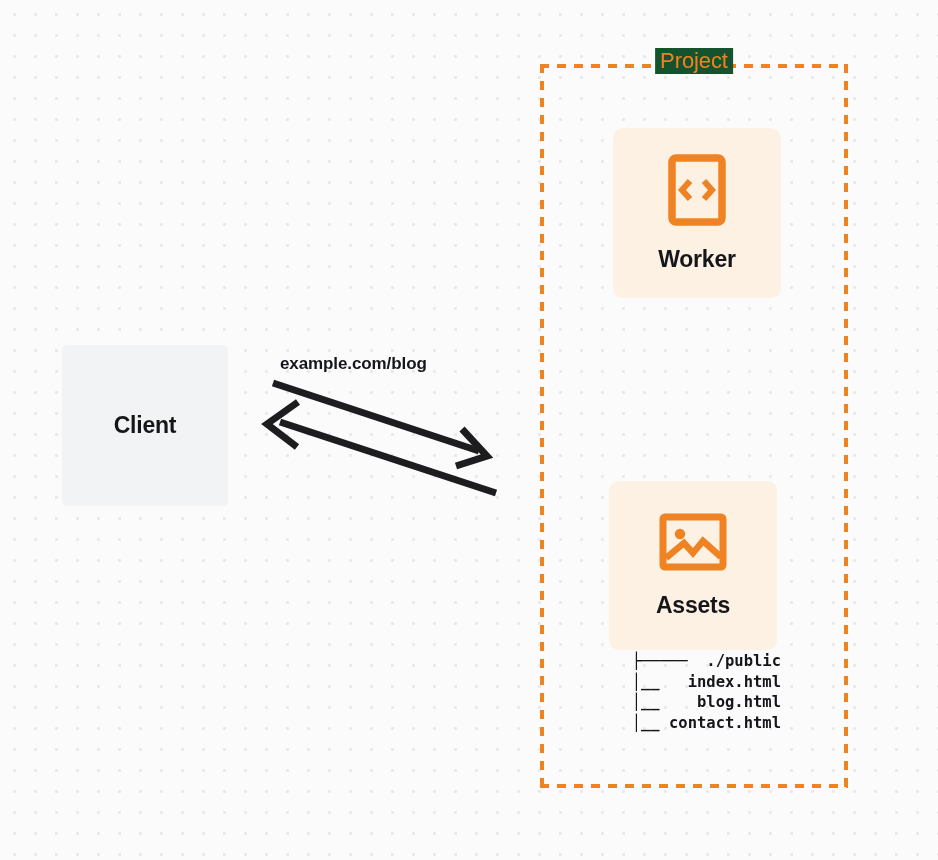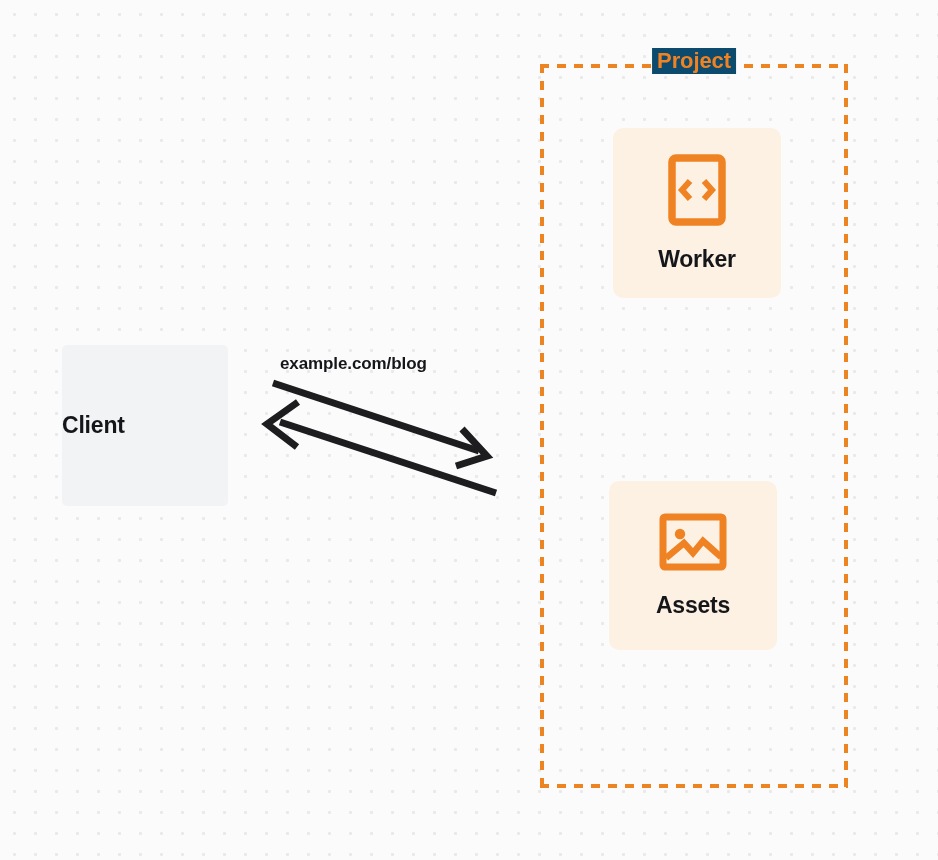--- a/index.html
+++ b/index.html
@@ -28,21 +28,21 @@
   #client-node {
     position: absolute;
     left: 62px;
     top: 345px;
     width: 166px;
     height: 161px;
     background: #f2f3f5;
     border-radius: 5px;
     display: flex;
     align-items: center;
-    justify-content: flex-start;
+    justify-content: center;
   }
   #client-node .node-title {
     font-size: 23px;
     font-weight: 700;
     color: #15161a;
     letter-spacing: -0.2px;
   }
 
   
   #project-group {
@@ -81,24 +81,24 @@
     );
   }
   #project-group .dash-left { left: 0; }
   #project-group .dash-right { left: 304px; }
 
   #project-label {
     position: absolute;
     left: 50%;
     top: -16px;
     transform: translateX(-50%);
-    background: #0c4a6e;
+    background: #14532d;
     padding: 0 5px;
     font-size: 22px;
-    font-weight: 700;
+    font-weight: 400;
     color: #ef8222;
     letter-spacing: -0.1px;
     white-space: nowrap;
   }
 
   
   .card {
     position: absolute;
     background: #fdf1e3;
     border-radius: 10px;
@@ -204,14 +204,18 @@
     <span class="node-icon">
       <svg width="68" height="60" viewBox="0 0 68 60">
         <rect x="4" y="5" width="60" height="50" rx="2" ry="2" fill="none" stroke="#ef8222" stroke-width="7"></rect>
         <circle cx="21" cy="22" r="5.2" fill="#ef8222"></circle>
         <polyline points="7,46 25,31 34,41 44,29 62,45" fill="none" stroke="#ef8222" stroke-width="6.5" stroke-linejoin="miter" stroke-linecap="butt"></polyline>
       </svg>
     </span>
     <span class="node-title">Assets</span>
   </div>
 
+  <div id="assets-tree"><span>├─────  ./public</span>
+<span>   │__   index.html</span>
+<span>   │__    blog.html</span>
+<span>   │__ contact.html</span></div>
 
 </div>
 
 </body></html>

